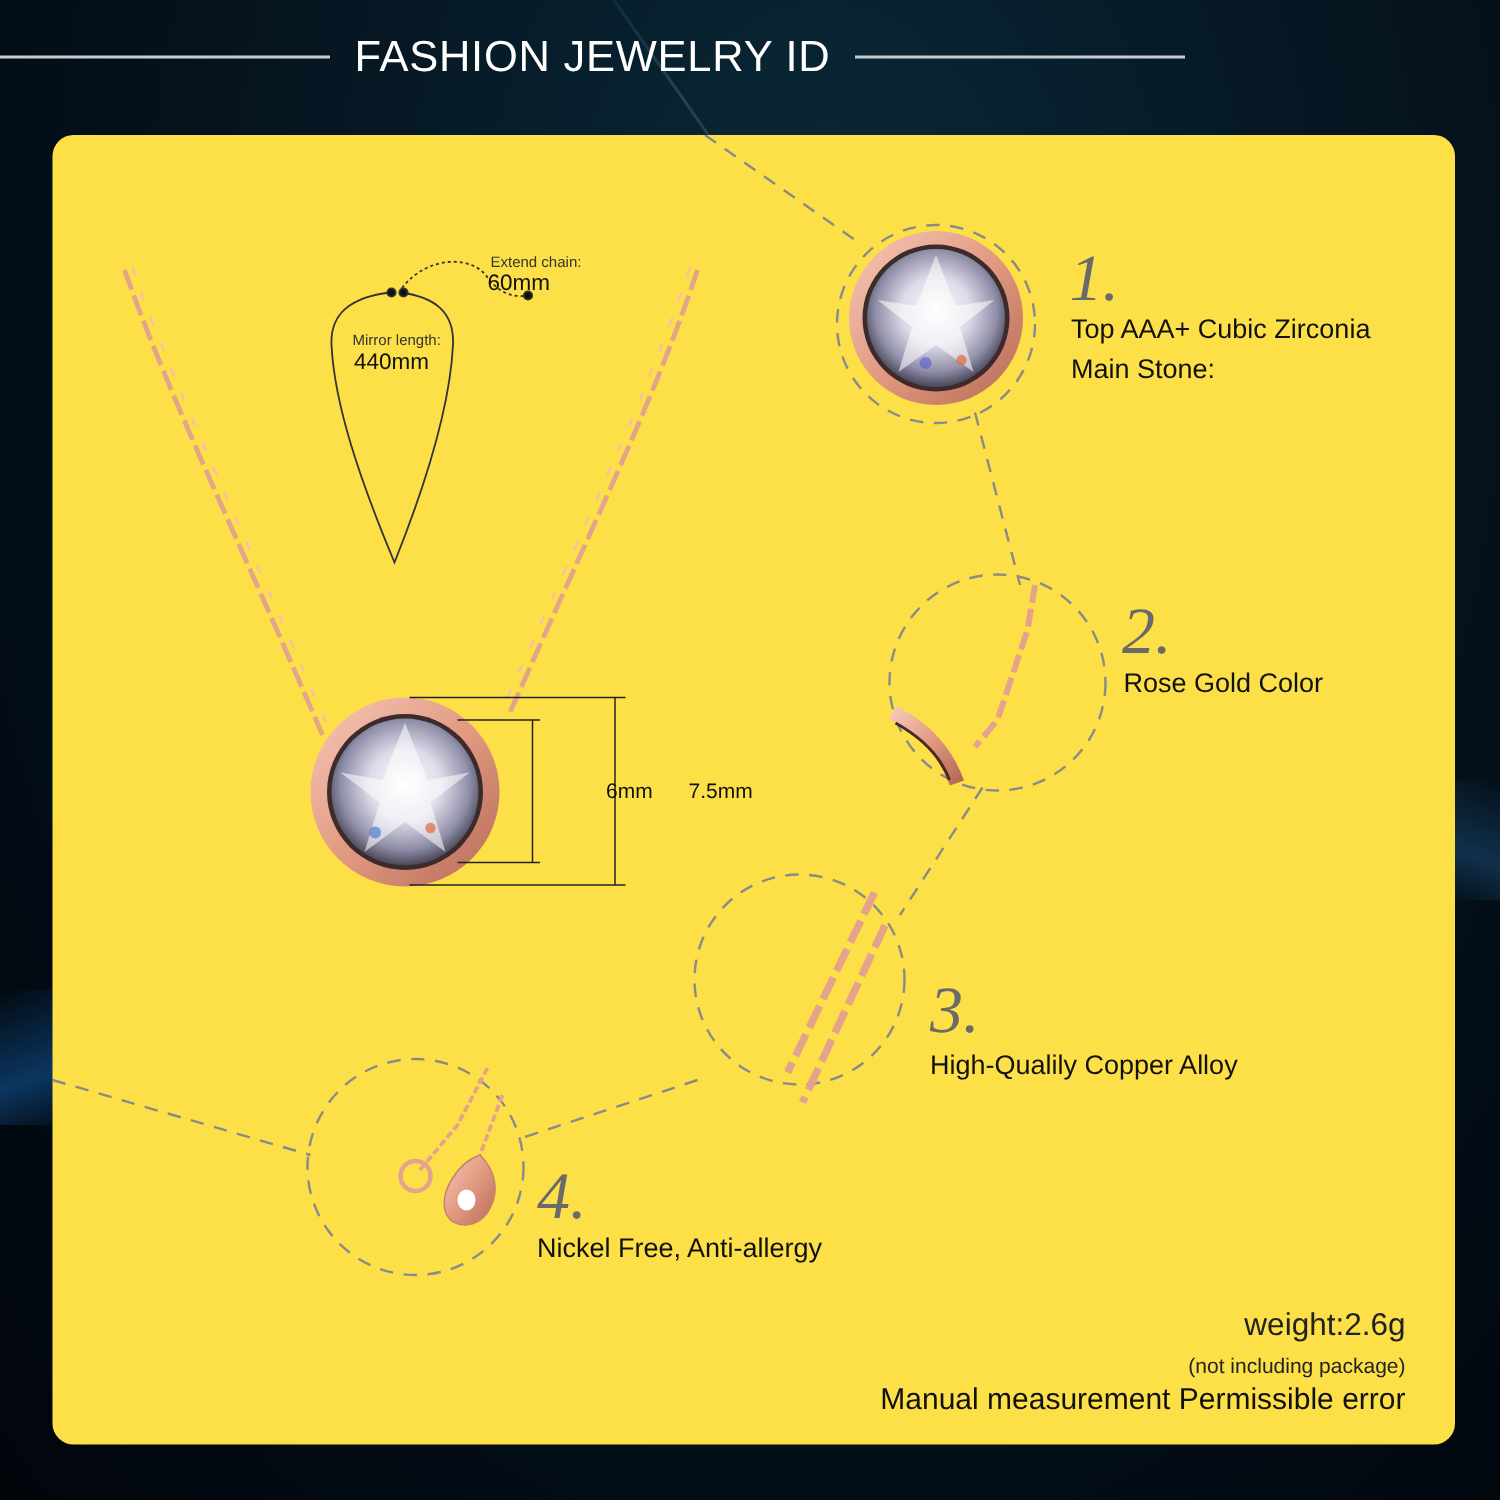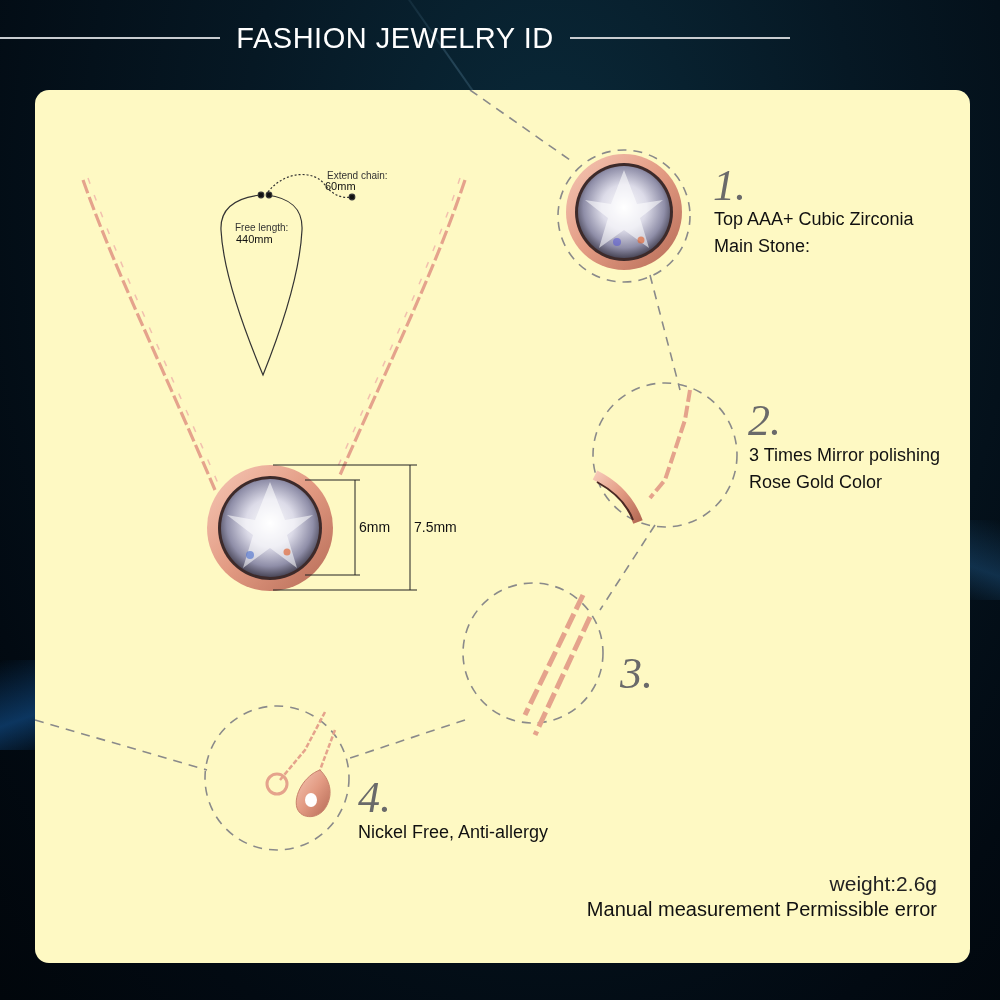--- a/index.html
+++ b/index.html
@@ -25,33 +25,33 @@
     position: absolute; top: 14px; left: 0; width: 790px; height: 48px;
     display: flex; align-items: center; justify-content: center;
   }
   .header .rule { flex: 1; height: 2px; background: #c8ccd0; }
   .header .title {
     color: #ffffff; font-size: 29px; letter-spacing: 0.5px; padding: 0 16px;
     font-weight: normal; white-space: nowrap;
   }
   .card {
     position: absolute; left: 35px; top: 90px; width: 935px; height: 873px;
-    background: #fef9c3; border-radius: 14px; overflow: hidden;
+    background: #fde047; border-radius: 14px; overflow: hidden;
   }
   svg.art { position: absolute; left: 0; top: 0; }
   .num {
     position: absolute; font-family: "Liberation Serif", serif; font-style: italic;
     color: #6a6a6a; font-size: 44px; line-height: 1;
   }
   .feat {
     position: absolute; color: #111; font-size: 18px; line-height: 27px; white-space: nowrap;
   }
-  .dim { position: absolute; font-size: 14px; color: #111; }
+  .dim { position: absolute; font-size: 14px; color: #111; margin-left: 45px; }
   .small-lbl { position: absolute; font-size: 10px; color: #333; }
-  .big-lbl { position: absolute; font-size: 11px; color: #111; }
+  .big-lbl { position: absolute; font-size: 15px; color: #111; }
   .weight { position: absolute; right: 33px; top: 780px; text-align: right; color: #222; }
   .weight .w1 { font-size: 21px; line-height: 28px; }
   .weight .w2 { font-size: 14px; line-height: 24px; }
   .weight .w3 { font-size: 20px; line-height: 22px; color: #111; }
 </style>
 </head>
 <body>
 
 <div class="streak1"></div>
 <div class="streak2"></div>
@@ -153,41 +153,44 @@
       <path d="M 290 622 L 270 660 L 245 690" fill="none" stroke="#e5a38c" stroke-width="2.5" stroke-dasharray="5 2"></path>
       <circle cx="242" cy="694" r="10" fill="none" stroke="#e5a38c" stroke-width="3"></circle>
       <path d="M 300 640 L 285 680" fill="none" stroke="#e5a38c" stroke-width="2.5" stroke-dasharray="5 2"></path>
       <path d="M 285 680 C 270 685, 258 705, 262 718 C 266 730, 285 730, 292 715 C 298 703, 295 690, 285 680 Z" fill="url(#rose)" stroke="#c8826c" stroke-width="1"></path>
       <ellipse cx="276" cy="710" rx="6" ry="7" fill="#ffffff"></ellipse>
     </g>
   </svg>
 
   <div class="small-lbl" style="left:292px; top:80px;">Extend chain:</div>
   <div class="big-lbl" style="left:290px; top:90px;">60mm</div>
-  <div class="small-lbl" style="left:200px; top:132px;">Free length:</div>
+  <div class="small-lbl" style="left:200px; top:132px;">Mirror length:</div>
   <div class="big-lbl" style="left:201px; top:143px;">440mm</div>
   <div class="dim" style="left:324px; top:429px;">6mm</div>
   <div class="dim" style="left:379px; top:429px;">7.5mm</div>
 
   <div class="num" style="left:678px; top:74px;">1.</div>
   <div class="feat" style="left:679px; top:116px;">
     <div>Top AAA+ Cubic Zirconia</div>
     <div>Main Stone:</div>
   </div>
 
   <div class="num" style="left:713px; top:309px;">2.</div>
   <div class="feat" style="left:714px; top:352px;">
-    <div>3 Times Mirror polishing</div>
     <div>Rose Gold Color</div>
   </div>
 
   <div class="num" style="left:585px; top:562px;">3.</div>
+  <div class="feat" style="left:585px; top:607px;">
+    <div>High-Qualily Copper Alloy</div>
+  </div>
 
   <div class="num" style="left:323px; top:686px;">4.</div>
   <div class="feat" style="left:323px; top:729px;">
     <div>Nickel Free, Anti-allergy</div>
   </div>
 
   <div class="weight">
     <div class="w1">weight:2.6g</div>
+    <div class="w2">(not including package)</div>
     <div class="w3">Manual measurement Permissible error</div>
   </div>
 </div>
 
 </body></html>

